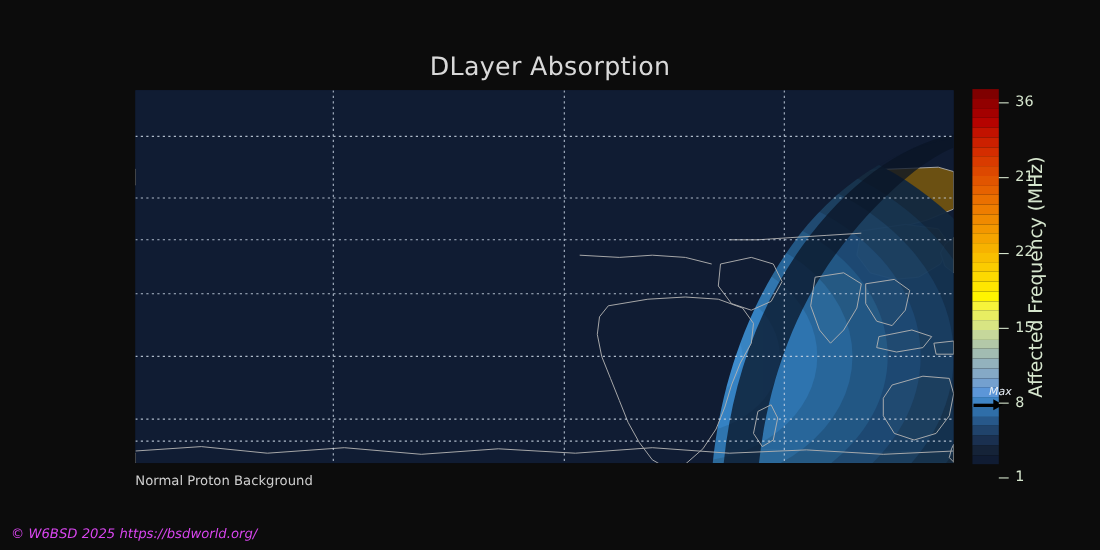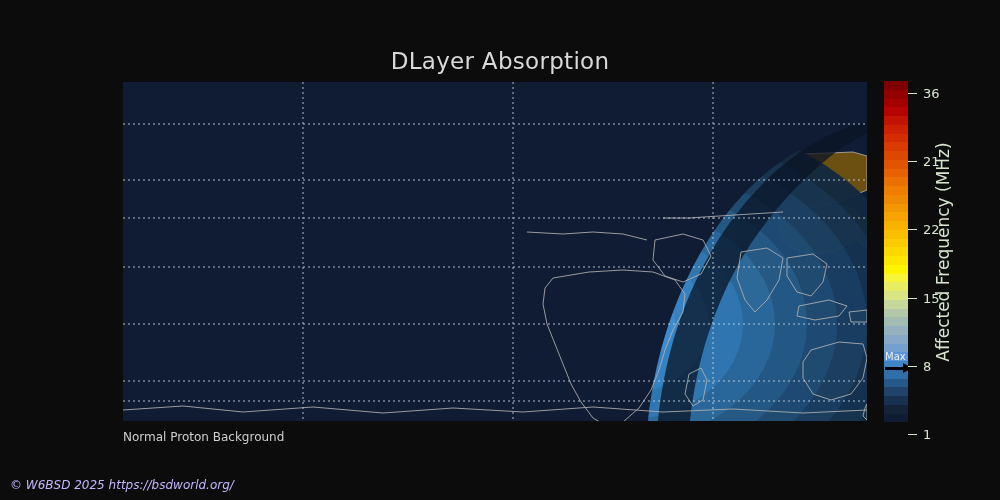--- a/index.html
+++ b/index.html
@@ -38,36 +38,36 @@
     display:flex;align-items:center;justify-content:center;
   }
   .cbar-title span{
     transform:rotate(-90deg);white-space:nowrap;
     color:#d6e6ce;font-size:17px;
   }
 
   
   .max-marker{position:absolute;left:0px;top:352px;width:40px;height:24px;}
   .max-marker .mlabel{
-    position:absolute;left:1px;top:-2px;font-size:10px;color:#e8eef5;
-    line-height:10px;font-family:"DejaVu Sans","Liberation Sans",sans-serif;
+    position:absolute;left:15px;top:-2px;font-size:10px;color:#e8eef5;
+    line-height:10px;font-family:"DejaVu Sans","Liberation Sans",sans-serif;font-style:italic;
   }
   .max-marker .arrow-line{position:absolute;left:1px;top:13px;width:20px;height:3px;background:#000;}
   .max-marker .arrow-head{
     position:absolute;left:19px;top:9px;width:0;height:0;
     border-left:9px solid #000;border-top:5.5px solid transparent;border-bottom:5.5px solid transparent;
   }
 
   
   .note{position:absolute;color:#cfcfcf;font-size:12px;white-space:nowrap;text-align:center;}
   .note-1{left:123px;top:430px;}
   .note-2{left:123px;top:444px;}
   .stamp{position:absolute;left:723px;top:434px;color:#d6d6d6;font-size:12px;white-space:nowrap;}
   .copyright{
-    position:absolute;left:10px;top:478px;color:#c4b5fd;
+    position:absolute;left:10px;top:478px;color:#d946ef;
     font-size:12px;font-style:italic;white-space:nowrap;
   }
 </style>
 </head>
 <body>
 
 <div id="root">
 
   <div class="title">DLayer Absorption</div>
 

